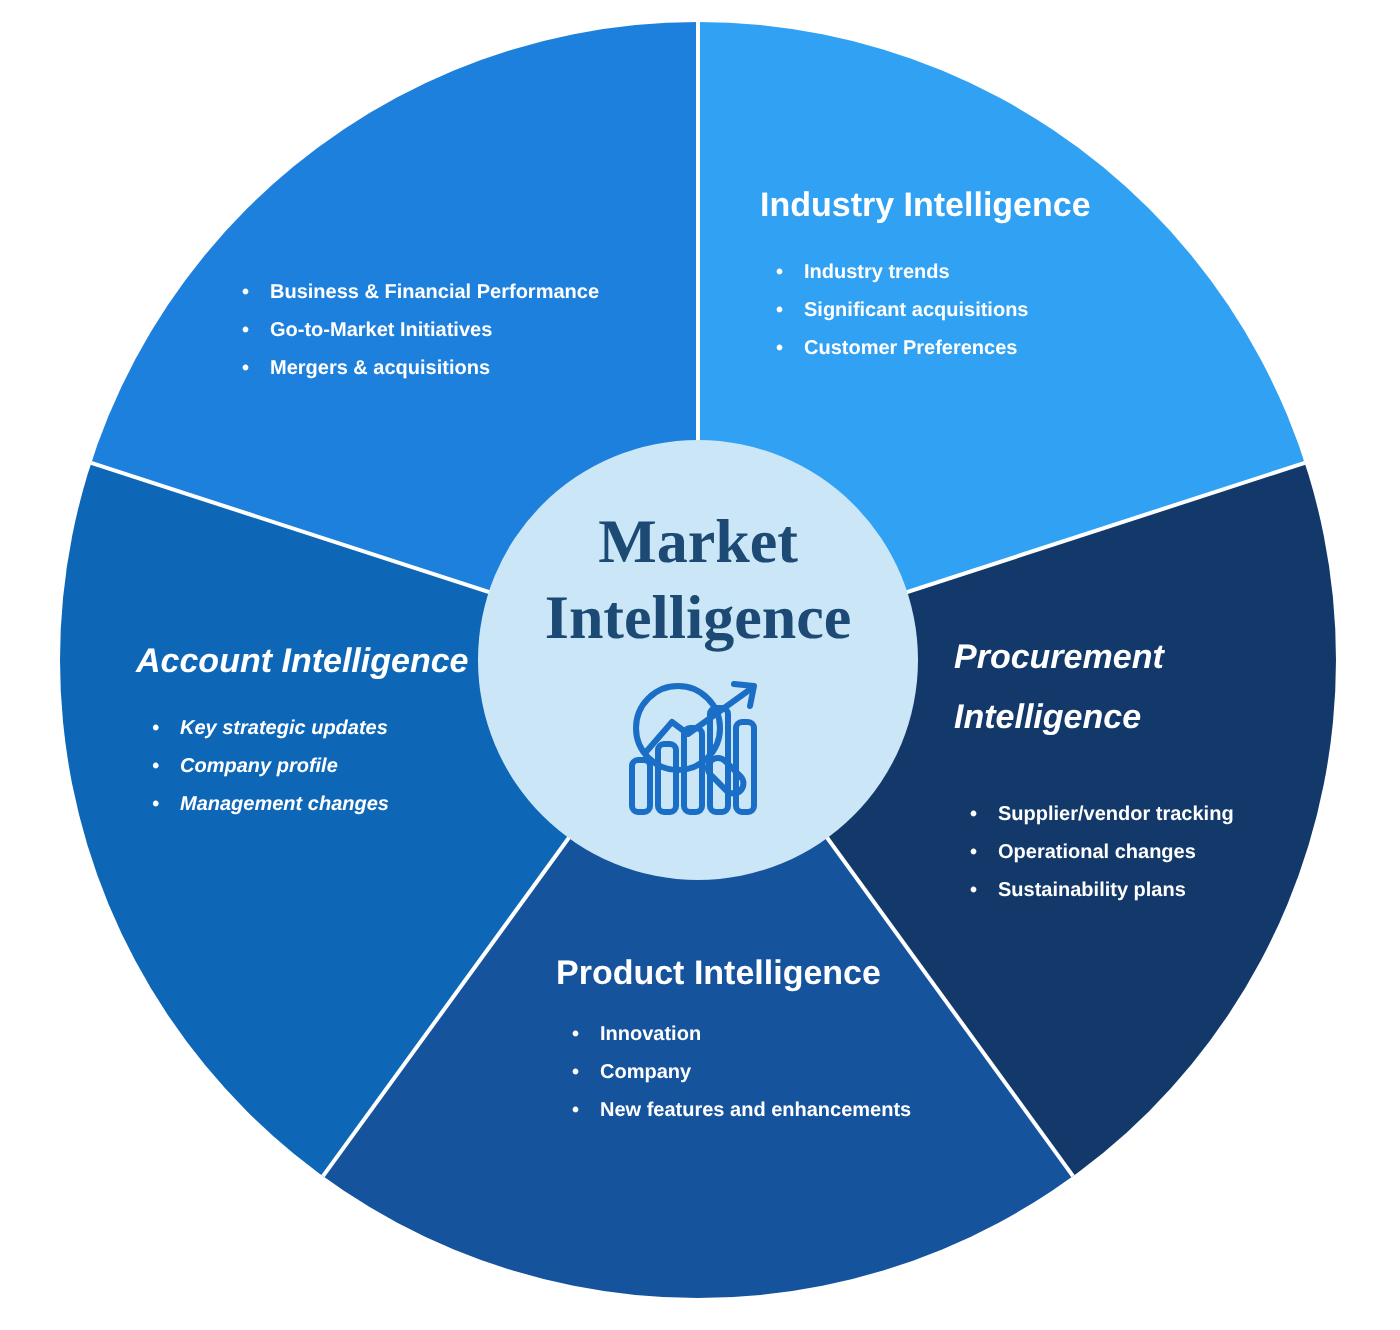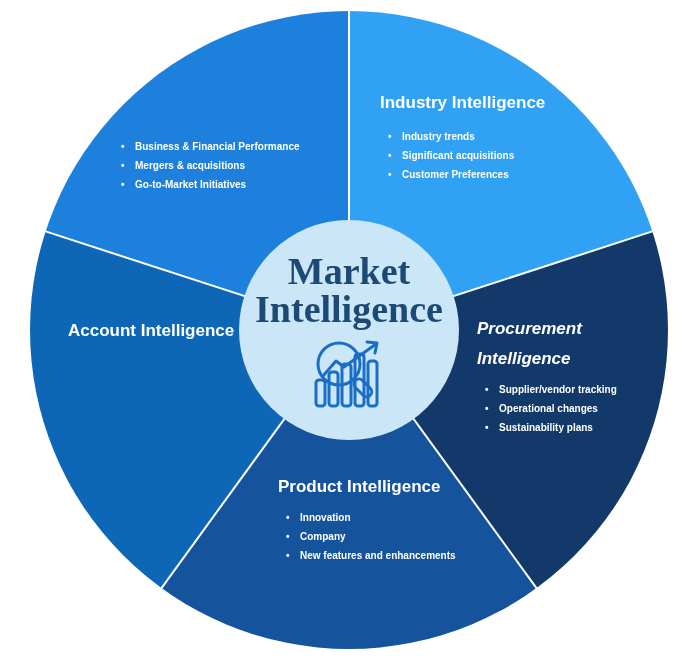--- a/index.html
+++ b/index.html
@@ -52,21 +52,21 @@
     display: flex;
     flex-direction: column;
     align-items: center;
     justify-content: center;
     padding-top: 6px;
     box-sizing: border-box;
   }
   .hub-title {
     font-family: "Liberation Serif", serif;
     font-weight: bold;
-    font-size: 38px;
+    font-size: 31px;
     line-height: 38px;
     color: #1c4a74;
     text-align: center;
     white-space: nowrap;
   }
   .hub-icon { margin-top: 6px; }
   
   .seg { position: absolute; color: #ffffff; }
   .seg-title {
     font-size: 17px;
@@ -88,25 +88,25 @@
   .seg-bullets li::before {
     content: "\2022";
     position: absolute;
     left: 0;
     top: 0;
   }
   .seg-competitive { left: 113px; top: 128px; }
   .seg-competitive .seg-title { width: 210px; }
   .seg-industry    { left: 380px; top: 88px; }
   .seg-industry .seg-title { width: 170px; }
-  .seg-account     { left: 68px;  top: 316px; }
+  .seg-account     { left: 68px;  top: 316px; font-style: italic; }
   .seg-account .seg-title { width: 190px; }
   .seg-procurement { left: 477px; top: 314px; }
   .seg-procurement .seg-title { width: 200px; font-style: italic; }
-  .seg-procurement .seg-bullets { margin-top: 6px; }
+  .seg-procurement .seg-bullets { margin-top: 24px; }
   .seg-product     { left: 278px; top: 472px; }
   .seg-product .seg-title { width: 170px; }
   .seg-product .seg-bullets { margin-top: 6px; }
 </style>
 </head>
 <body>
 
 <div id="stage">
 
   <div class="wheel">
@@ -163,23 +163,28 @@
     <div class="seg-title">Product Intelligence</div>
     <ul class="seg-bullets">
       <li>Innovation</li>
       <li>Company</li>
       <li>New features and enhancements</li>
     </ul>
   </div>
 
   <div class="seg seg-account">
     <div class="seg-title">Account Intelligence</div>
+    <ul class="seg-bullets">
+      <li>Key strategic updates</li>
+      <li>Company profile</li>
+      <li>Management changes</li>
+    </ul>
   </div>
 
   <div class="seg seg-competitive">
     <ul class="seg-bullets">
       <li>Business &amp; Financial Performance</li>
+      <li>Go-to-Market Initiatives</li>
       <li>Mergers &amp; acquisitions</li>
-      <li>Go-to-Market Initiatives</li>
     </ul>
   </div>
 
 </div>
 
 </body></html>

